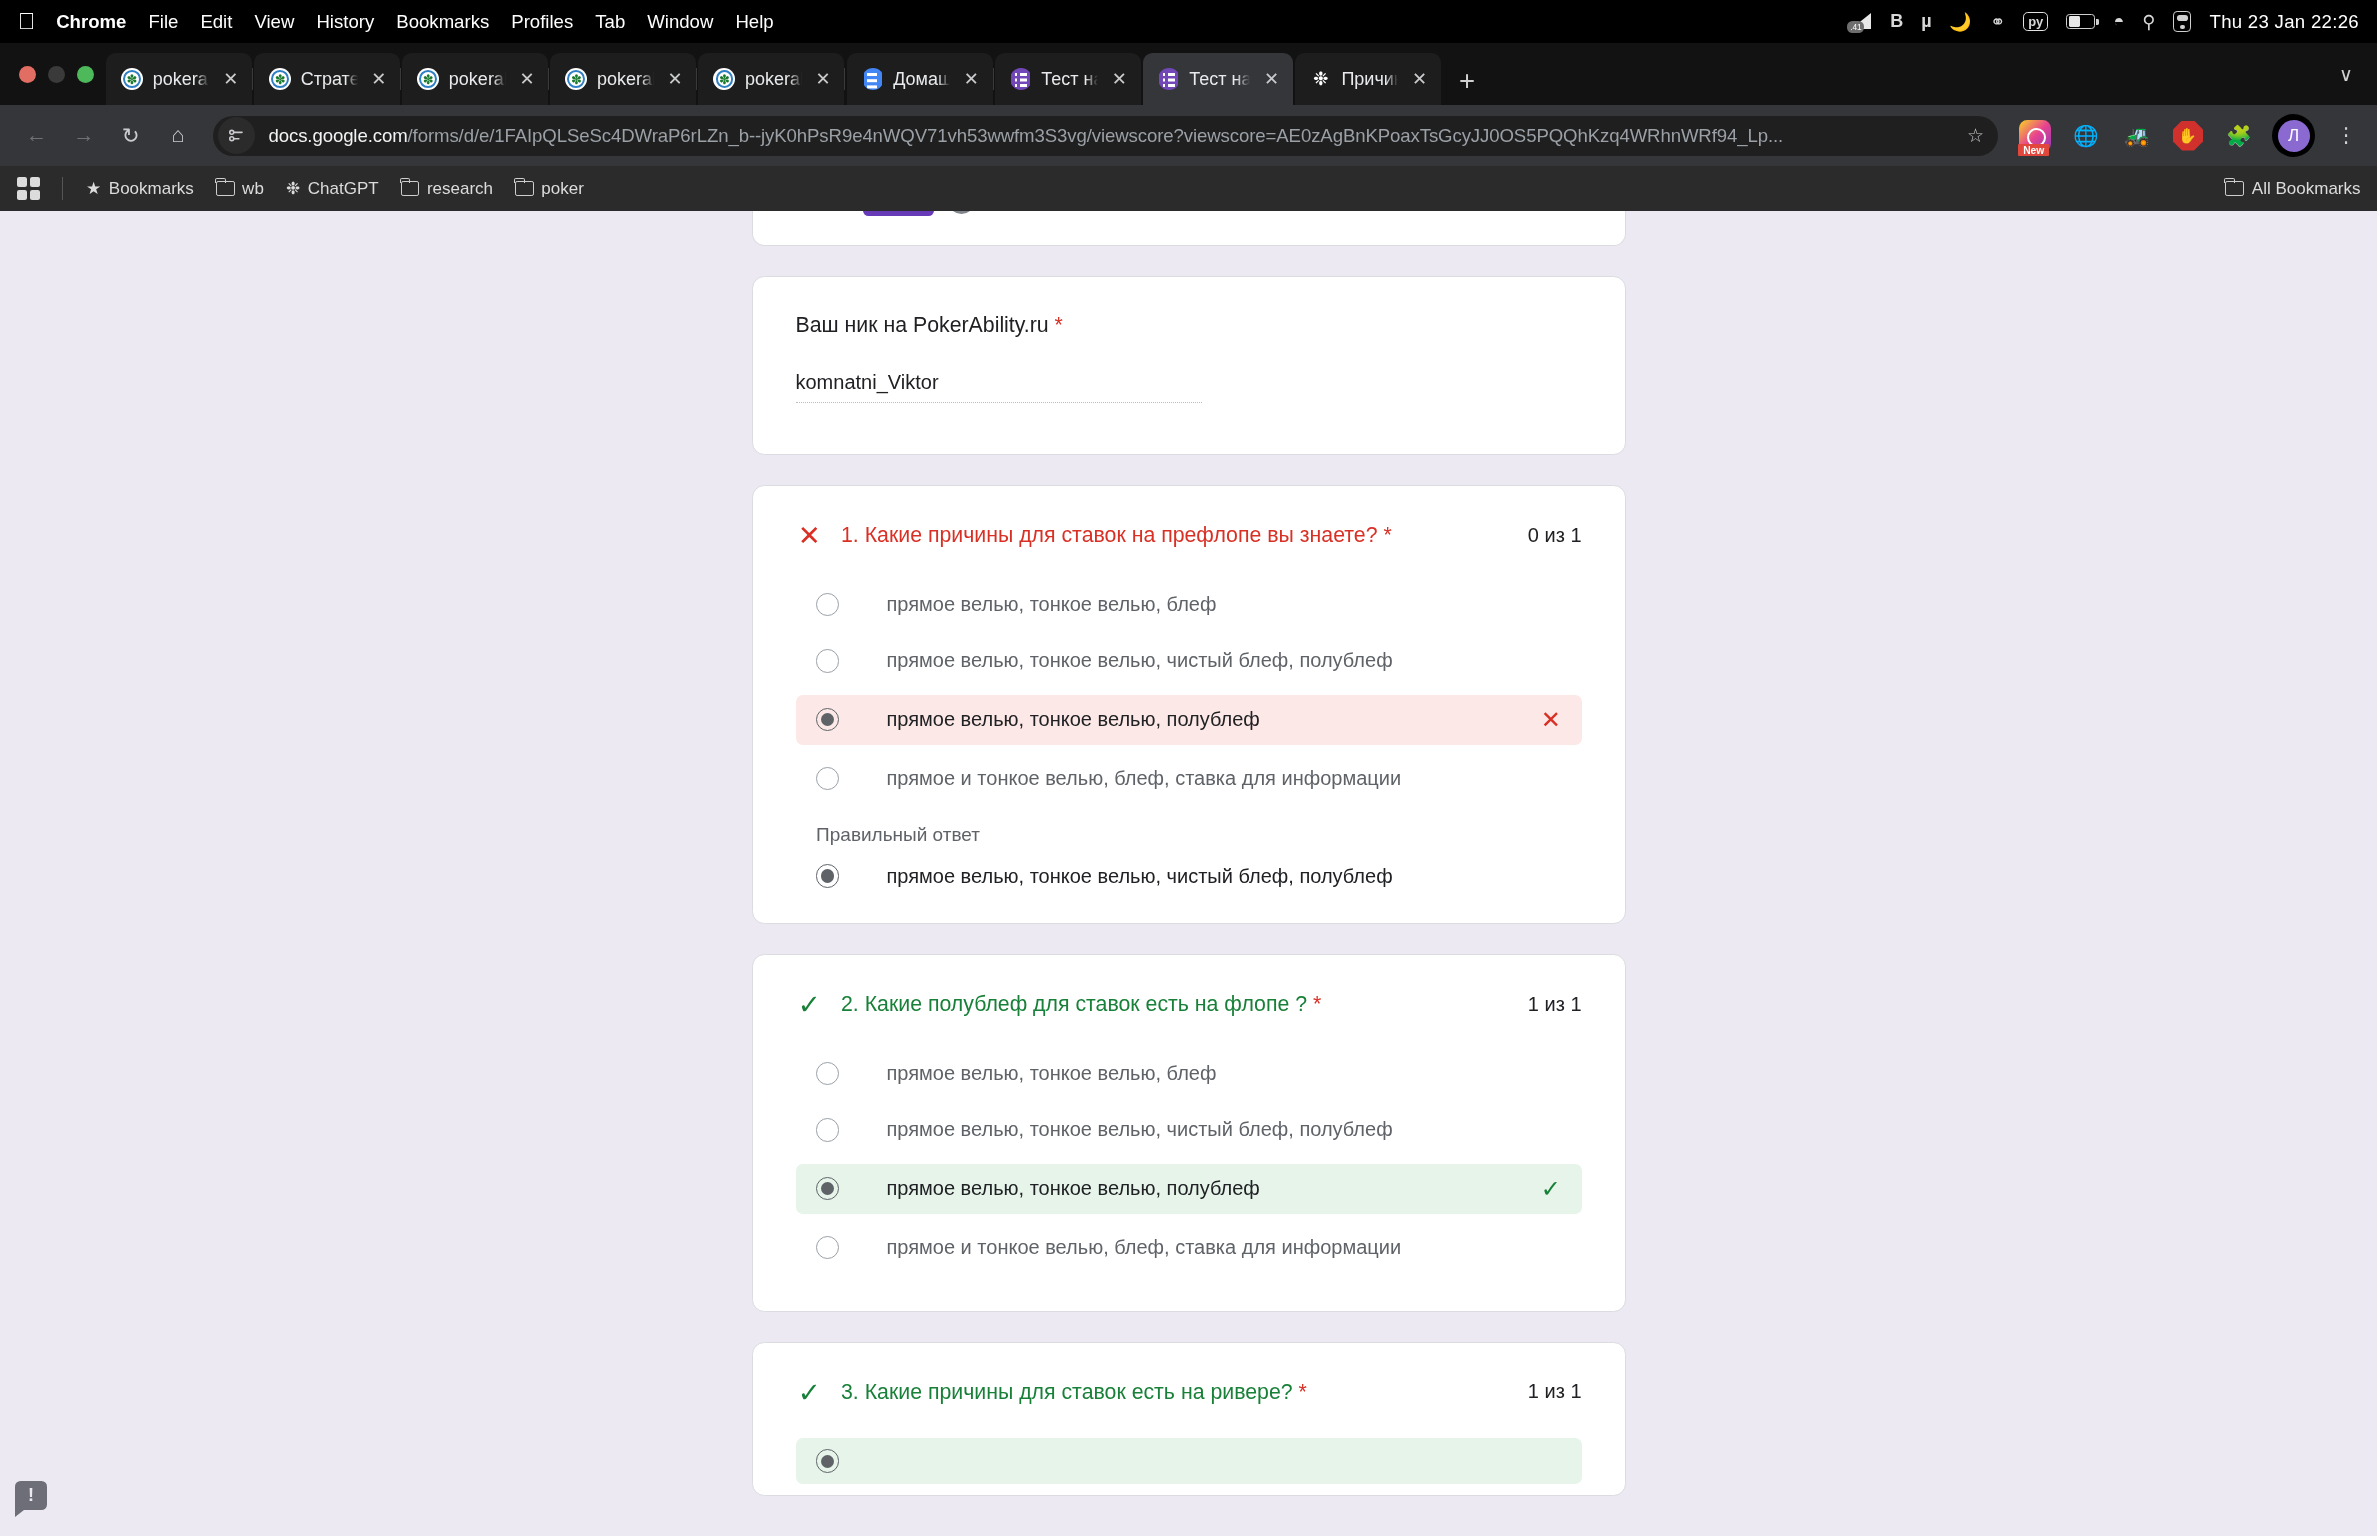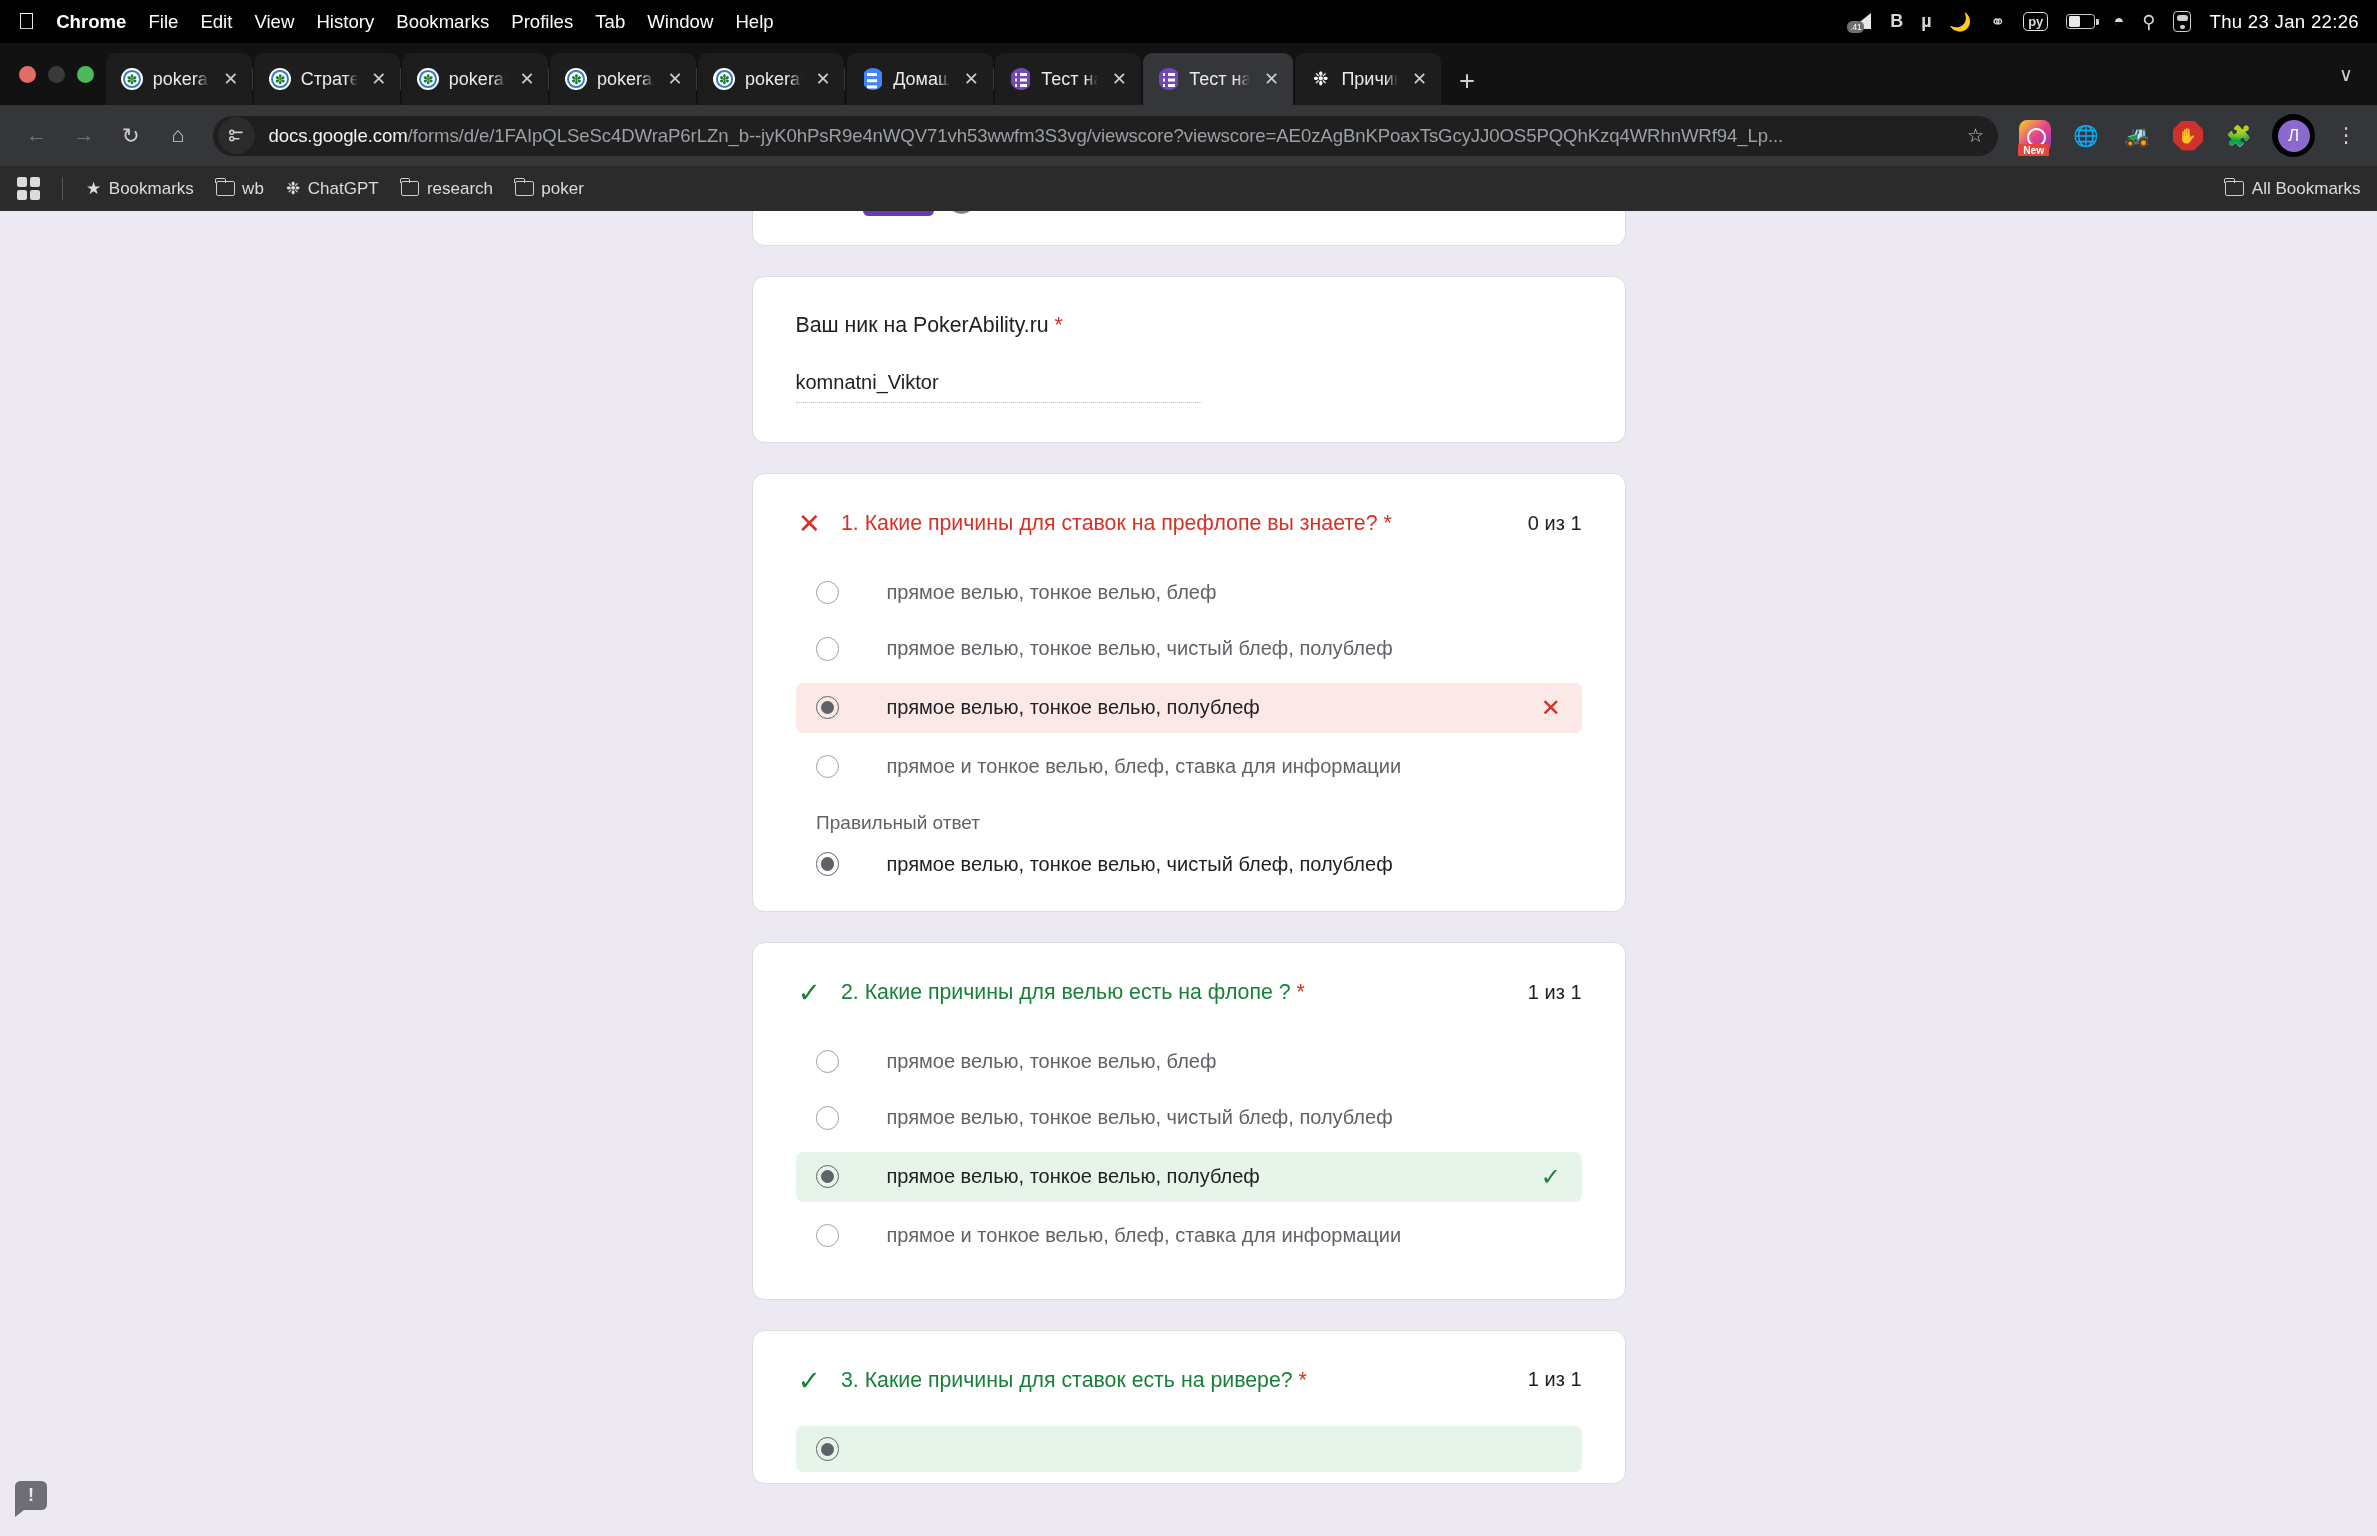--- a/index.html
+++ b/index.html
@@ -345,21 +345,21 @@
   <div class="formcol">
 
     <div class="card scorecard">
       <div class="scorerow">
         <span class="scorelabel">Всего</span>
         <span class="scorebadge">11/15</span>
         <span class="helpicon">?</span>
       </div>
     </div>
 
-    <div class="card" style="padding:36px 43px 39px;">
+    <div class="card" style="padding:36px 43px 51px;">
       <div style="font-size:21.3px;color:#202124;">
         <span>Ваш ник на PokerAbility.ru</span>
         <span class="req">*</span>
       </div>
       <div style="margin-top:33px;border-bottom:1.4px dotted #bdbdbd;width:406px;padding-bottom:8.3px;font-size:20px;color:#202124;">komnatni_Viktor</div>
     </div>
 
     <div class="card qcard">
       <div class="qtitlerow">
         <span class="markicon wrong">✕</span>
@@ -394,21 +394,21 @@
         <span class="radio sel"></span>
         <span class="optlabel">прямое велью, тонкое велью, чистый блеф, полублеф</span>
       </div>
     </div>
 
     <div class="card qcard">
       <div class="qtitlerow">
         <span class="markicon right">✓</span>
         <span class="qtitle right">
           <span>2.</span>
-          <span>Какие причины для велью есть на флопе ?</span>
+          <span>Какие полублеф для ставок есть на флопе ?</span>
           <span class="req">*</span>
         </span>
         <span class="qscore">1 из 1</span>
       </div>
       <div class="opts">
         <div class="opt">
           <span class="radio"></span>
           <span class="optlabel">прямое велью, тонкое велью, блеф</span>
         </div>
         <div class="opt">

